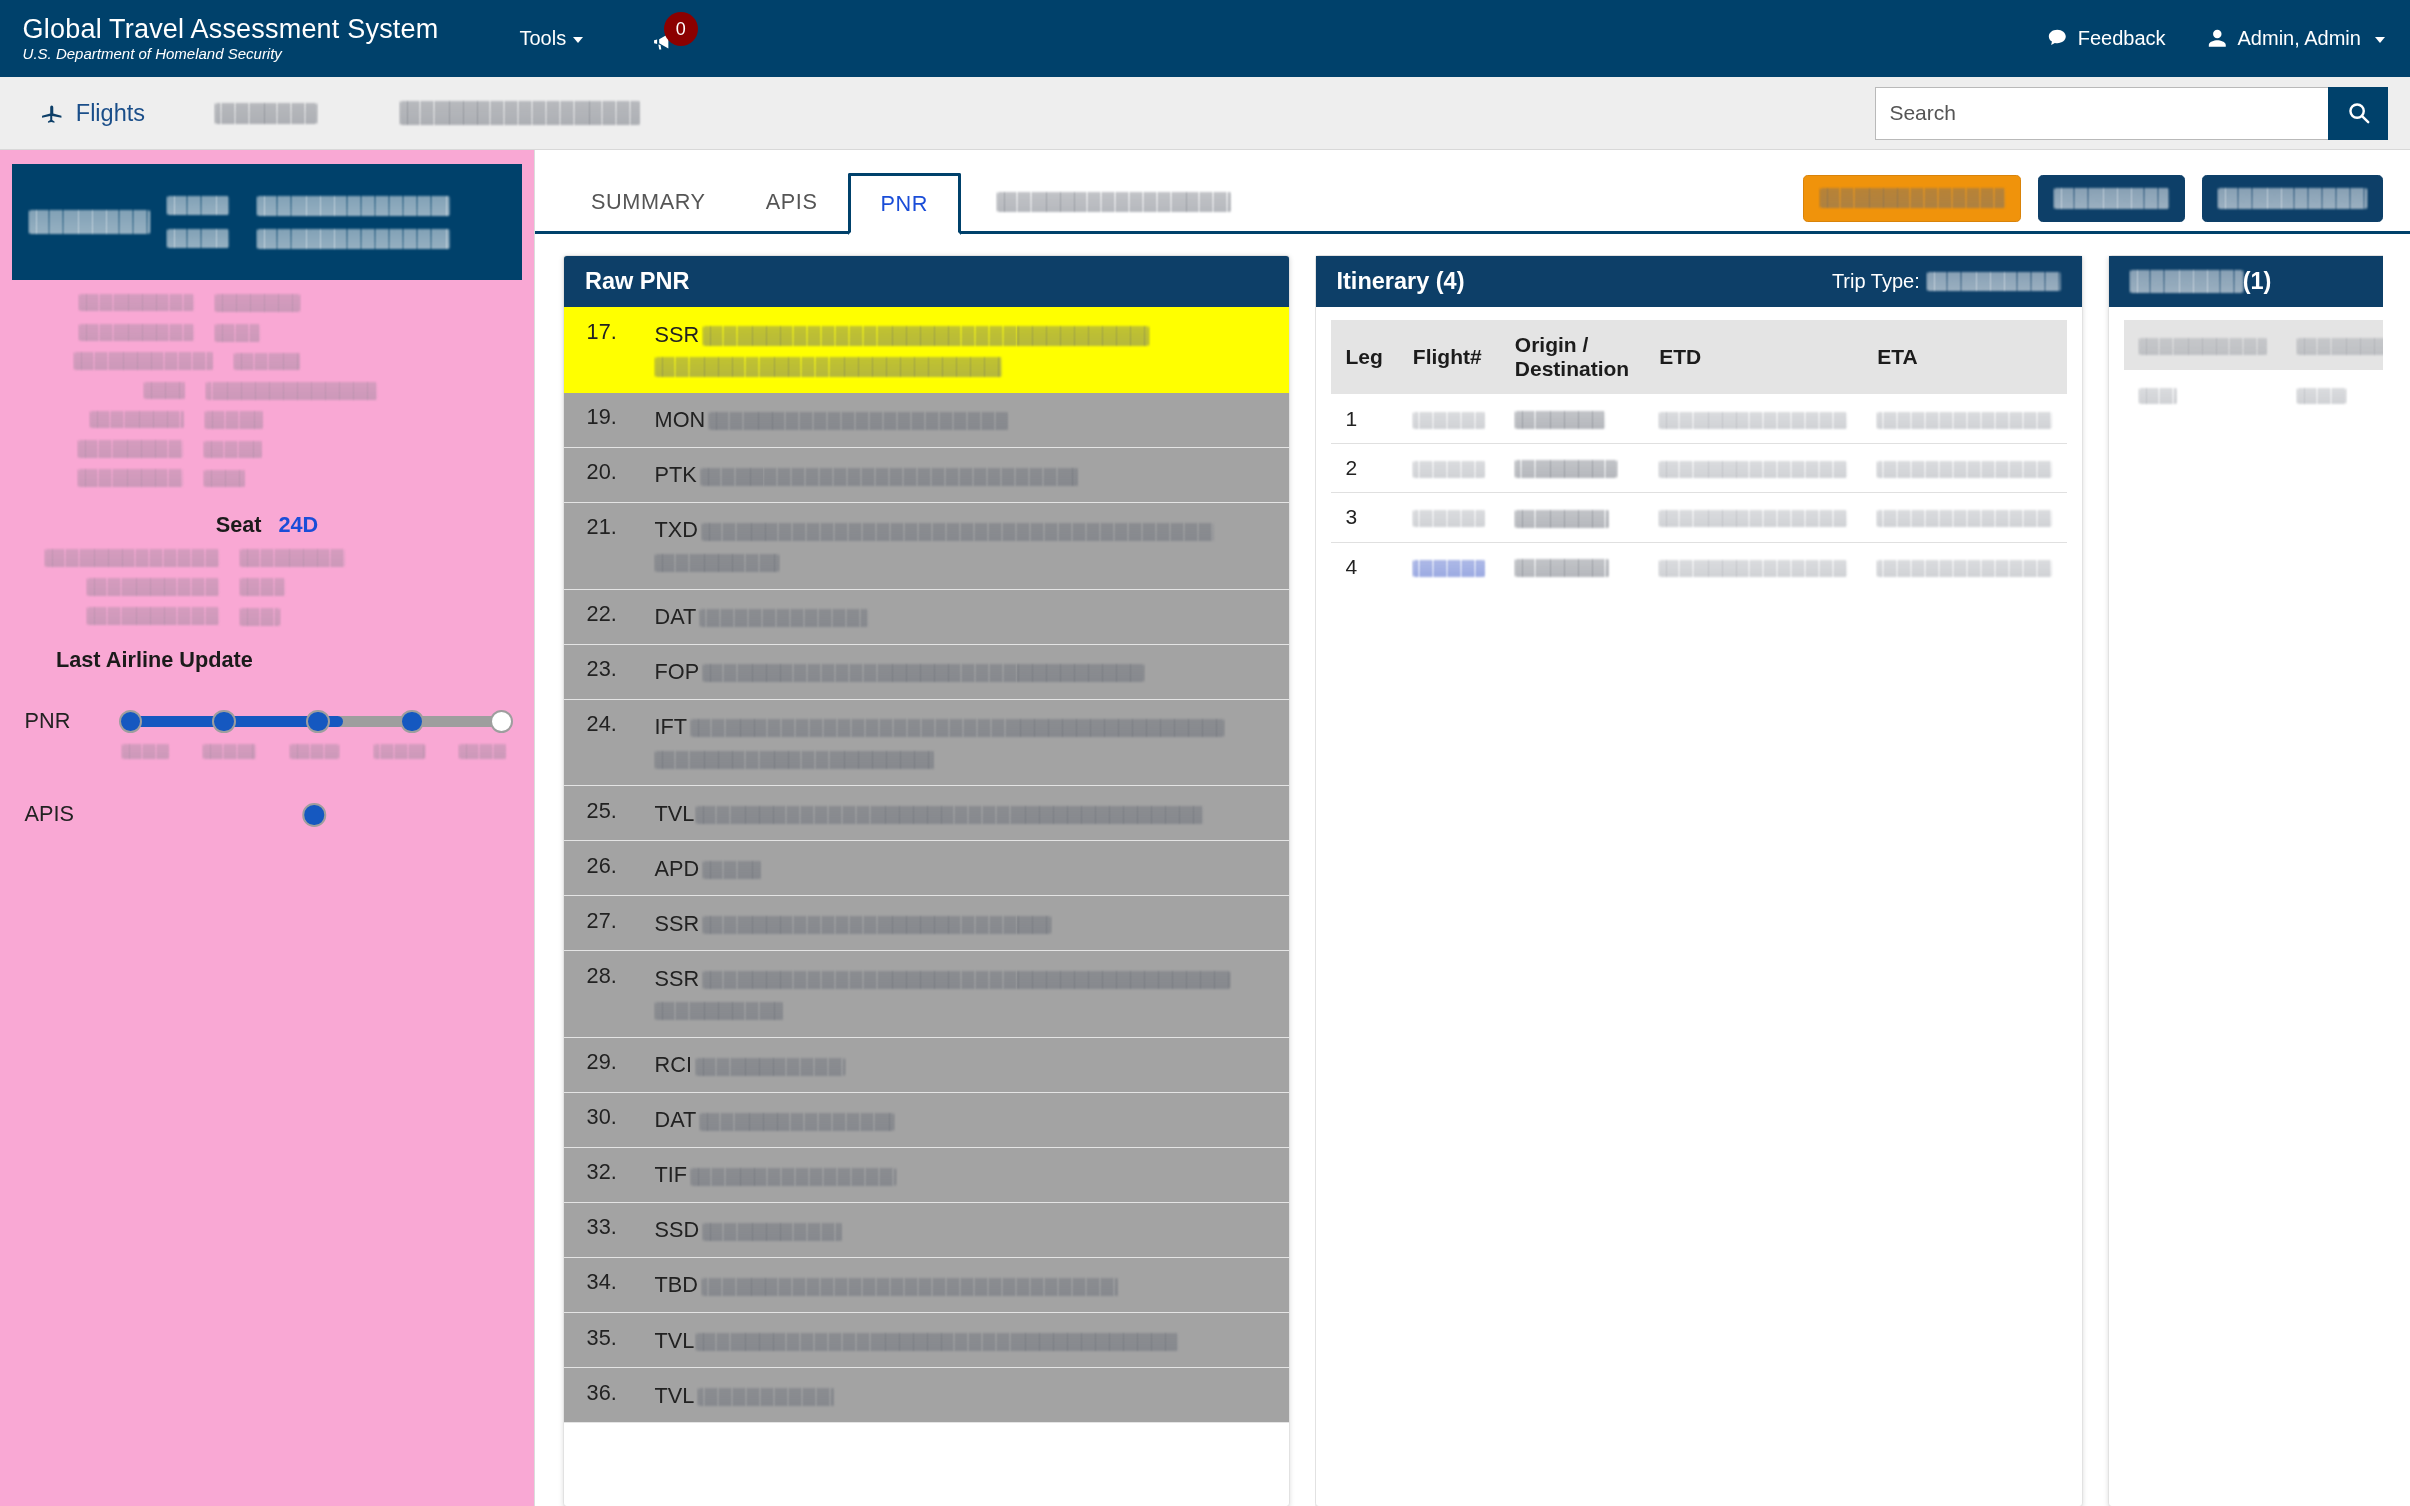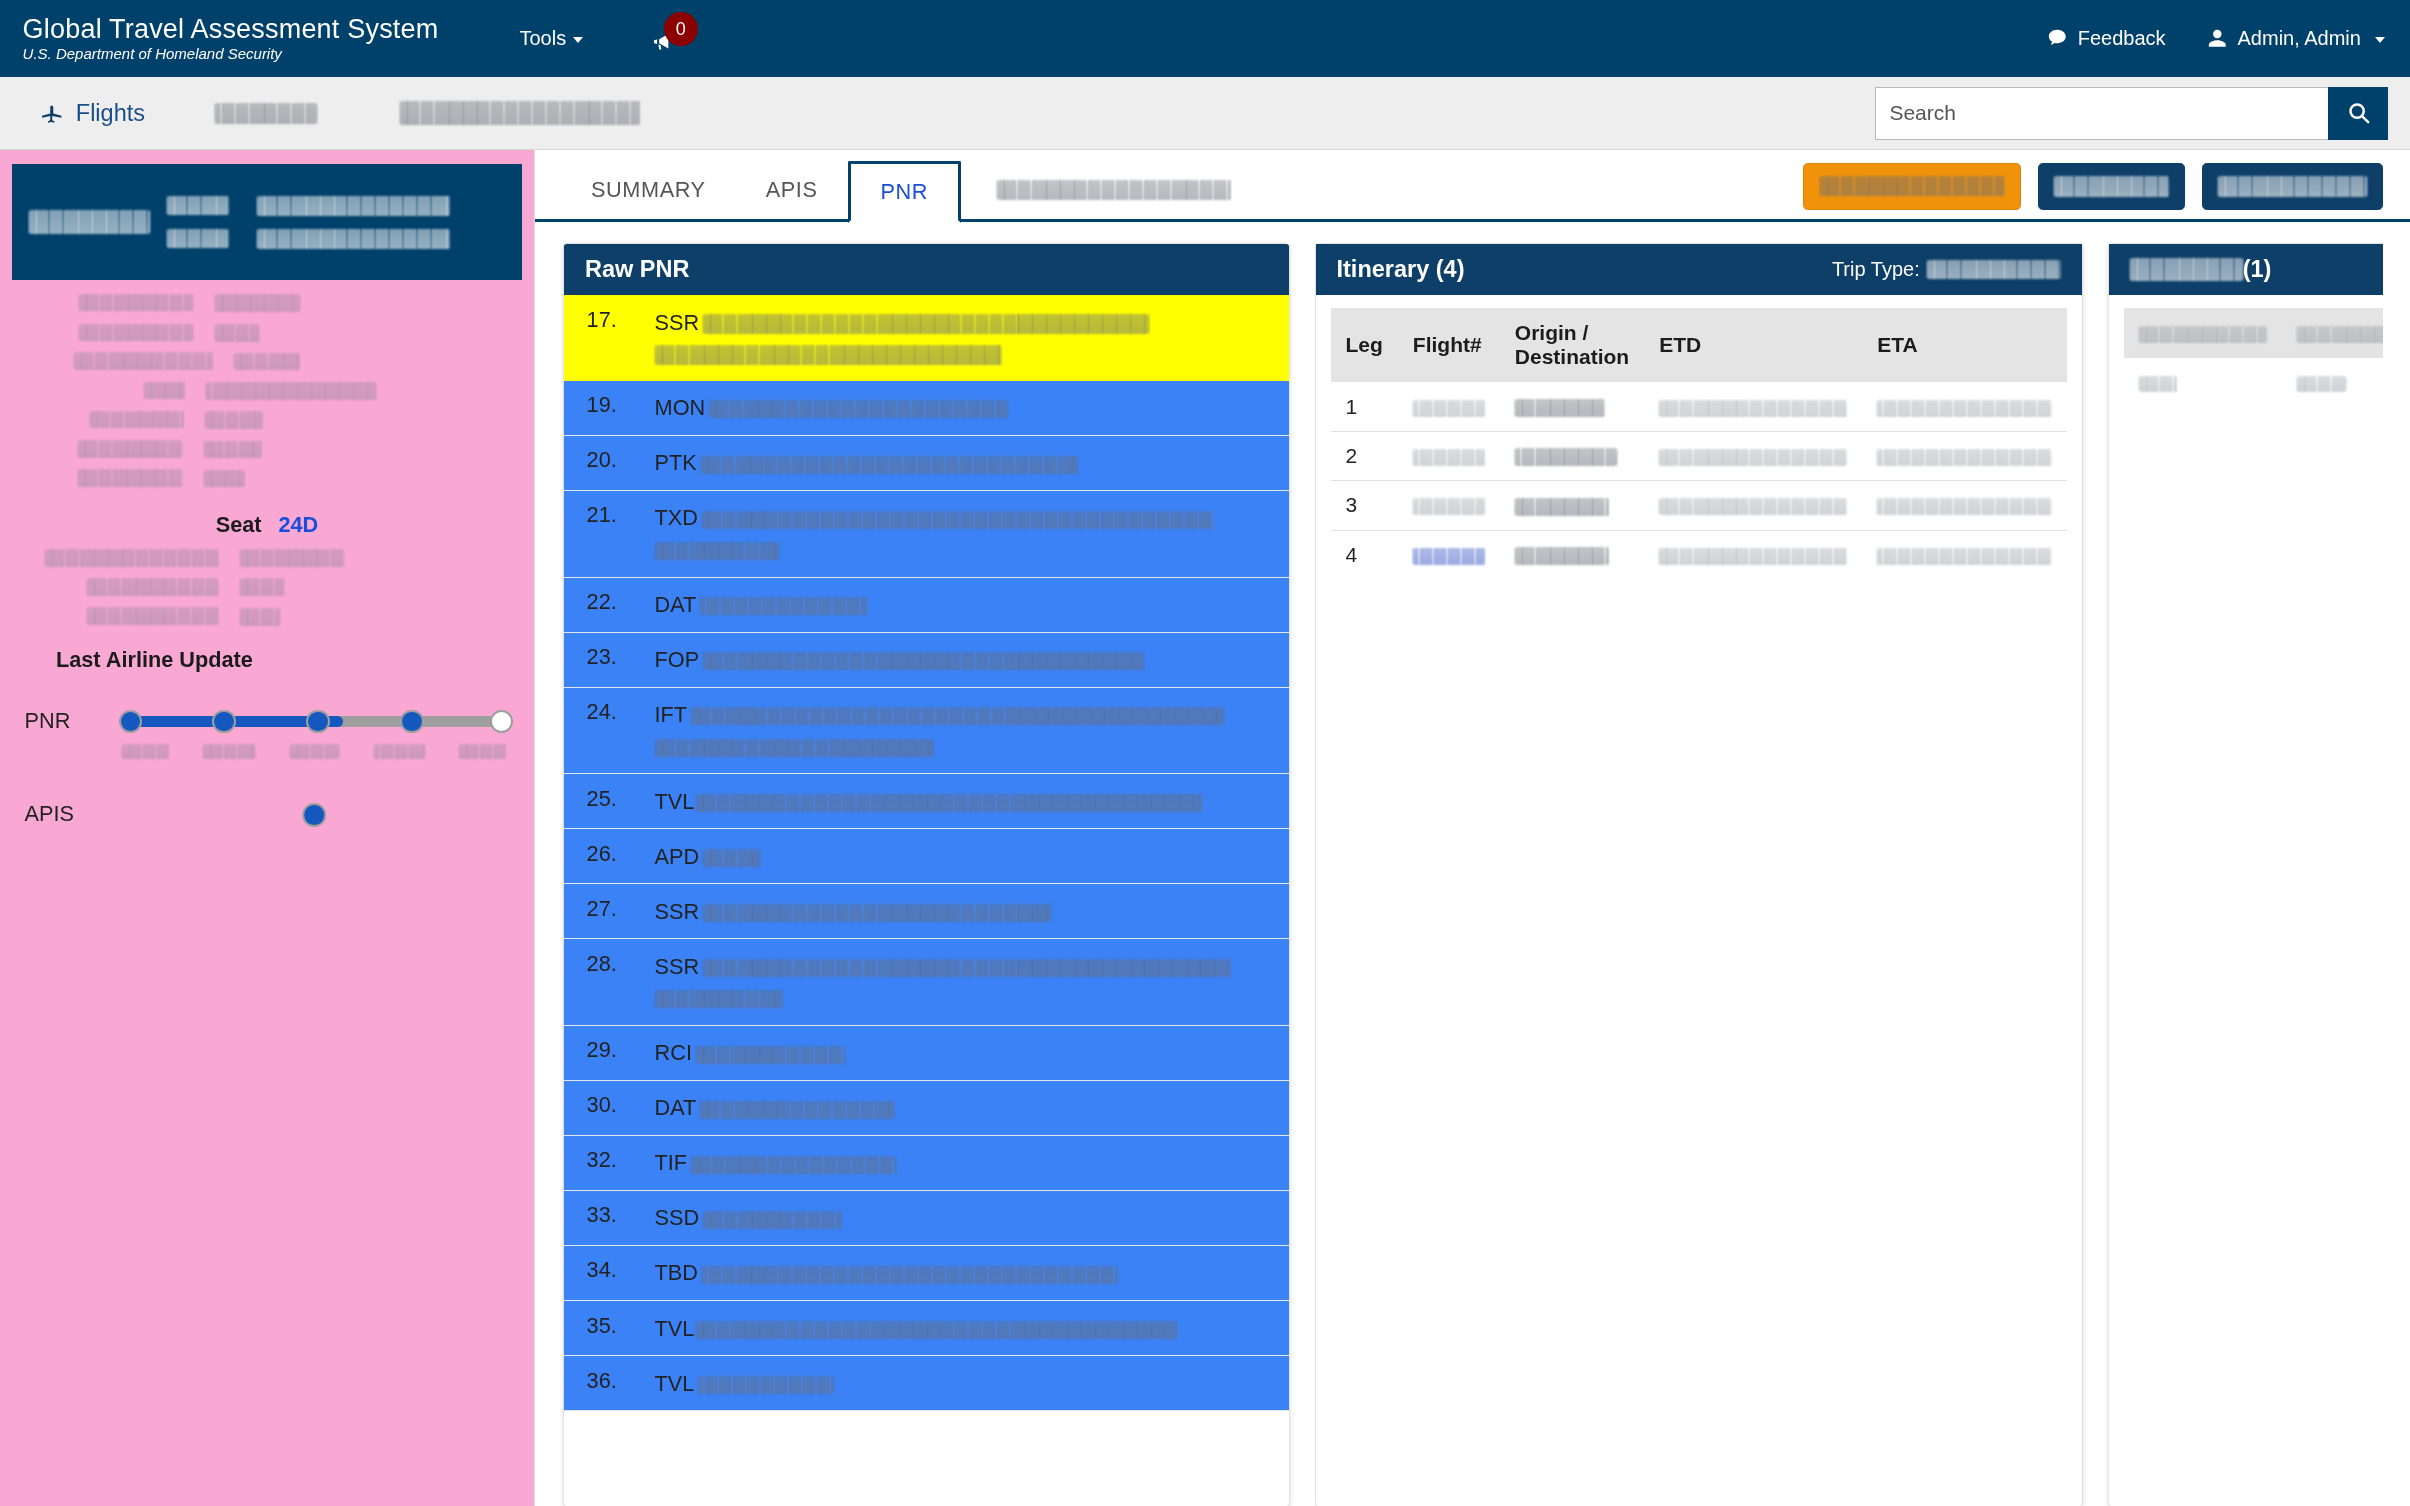--- a/index.html
+++ b/index.html
@@ -161,21 +161,21 @@
 
   .apis-row { display: flex; align-items: center; margin-top: 41px; padding: 0 24.5px; }
   .apis-track { flex: 1; position: relative; height: 28px; }
   .apis-dot {
     position: absolute; left: 50%; top: 2.8px; width: 23.5px; height: 23.5px;
     border-radius: 50%; background: #1558c0; border: 2.8px solid #9e9e9e;
     transform: translateX(-50%);
   }
 
   
-  .rightcol { flex: 1; background: #ffffff; overflow: hidden; position: relative; }
+  .rightcol { flex: 1; background: #ffffff; overflow: hidden; position: relative; margin-top: 12px; }
 
   .tabstrip {
     display: flex; align-items: flex-end; height: 72px;
     border-bottom: 3.8px solid #00416b; padding-left: 26px; position: relative;
   }
   .tab {
     font-size: 21.7px; color: #555; padding: 0 30px; height: 58px;
     display: flex; align-items: center; letter-spacing: 0.6px; cursor: pointer;
   }
   .tab.active {
@@ -202,21 +202,21 @@
     box-shadow: 0 1.9px 5.6px rgba(0,0,0,.13);
   }
   .card-head {
     background: #0d3f68; color: #fff; padding: 12.2px 21px;
     font-size: 23.5px; font-weight: bold; display: flex; align-items: center;
   }
   .card-head .spacer { margin-left: auto; font-size: 20px; font-weight: normal; display: flex; align-items: center; gap: 7.5px;}
 
   
   .rawpnr { flex: 0 0 727px; display: flex; flex-direction: column; max-height: 100%; overflow: hidden;}
-  .pnr-list { overflow: hidden; background: #3b82f6; }
+  .pnr-list { overflow: hidden; background: #a3a3a3; }
   .pnr-line {
     display: flex; gap: 17px; padding: 11.3px 15px 11.3px 22.6px;
     border-bottom: 0.9px solid #e4e4e4; font-size: 21.7px; color: #222;
     align-items: flex-start;
   }
   .pnr-line.hl { background: #ffff00; border-bottom: none; }
   .pnr-num { width: 51px; flex: 0 0 51px; text-align: left; }
   .pnr-code { flex: 1; line-height: 1.45; }
   .pnr-code .code { font-weight: 400; }
 

